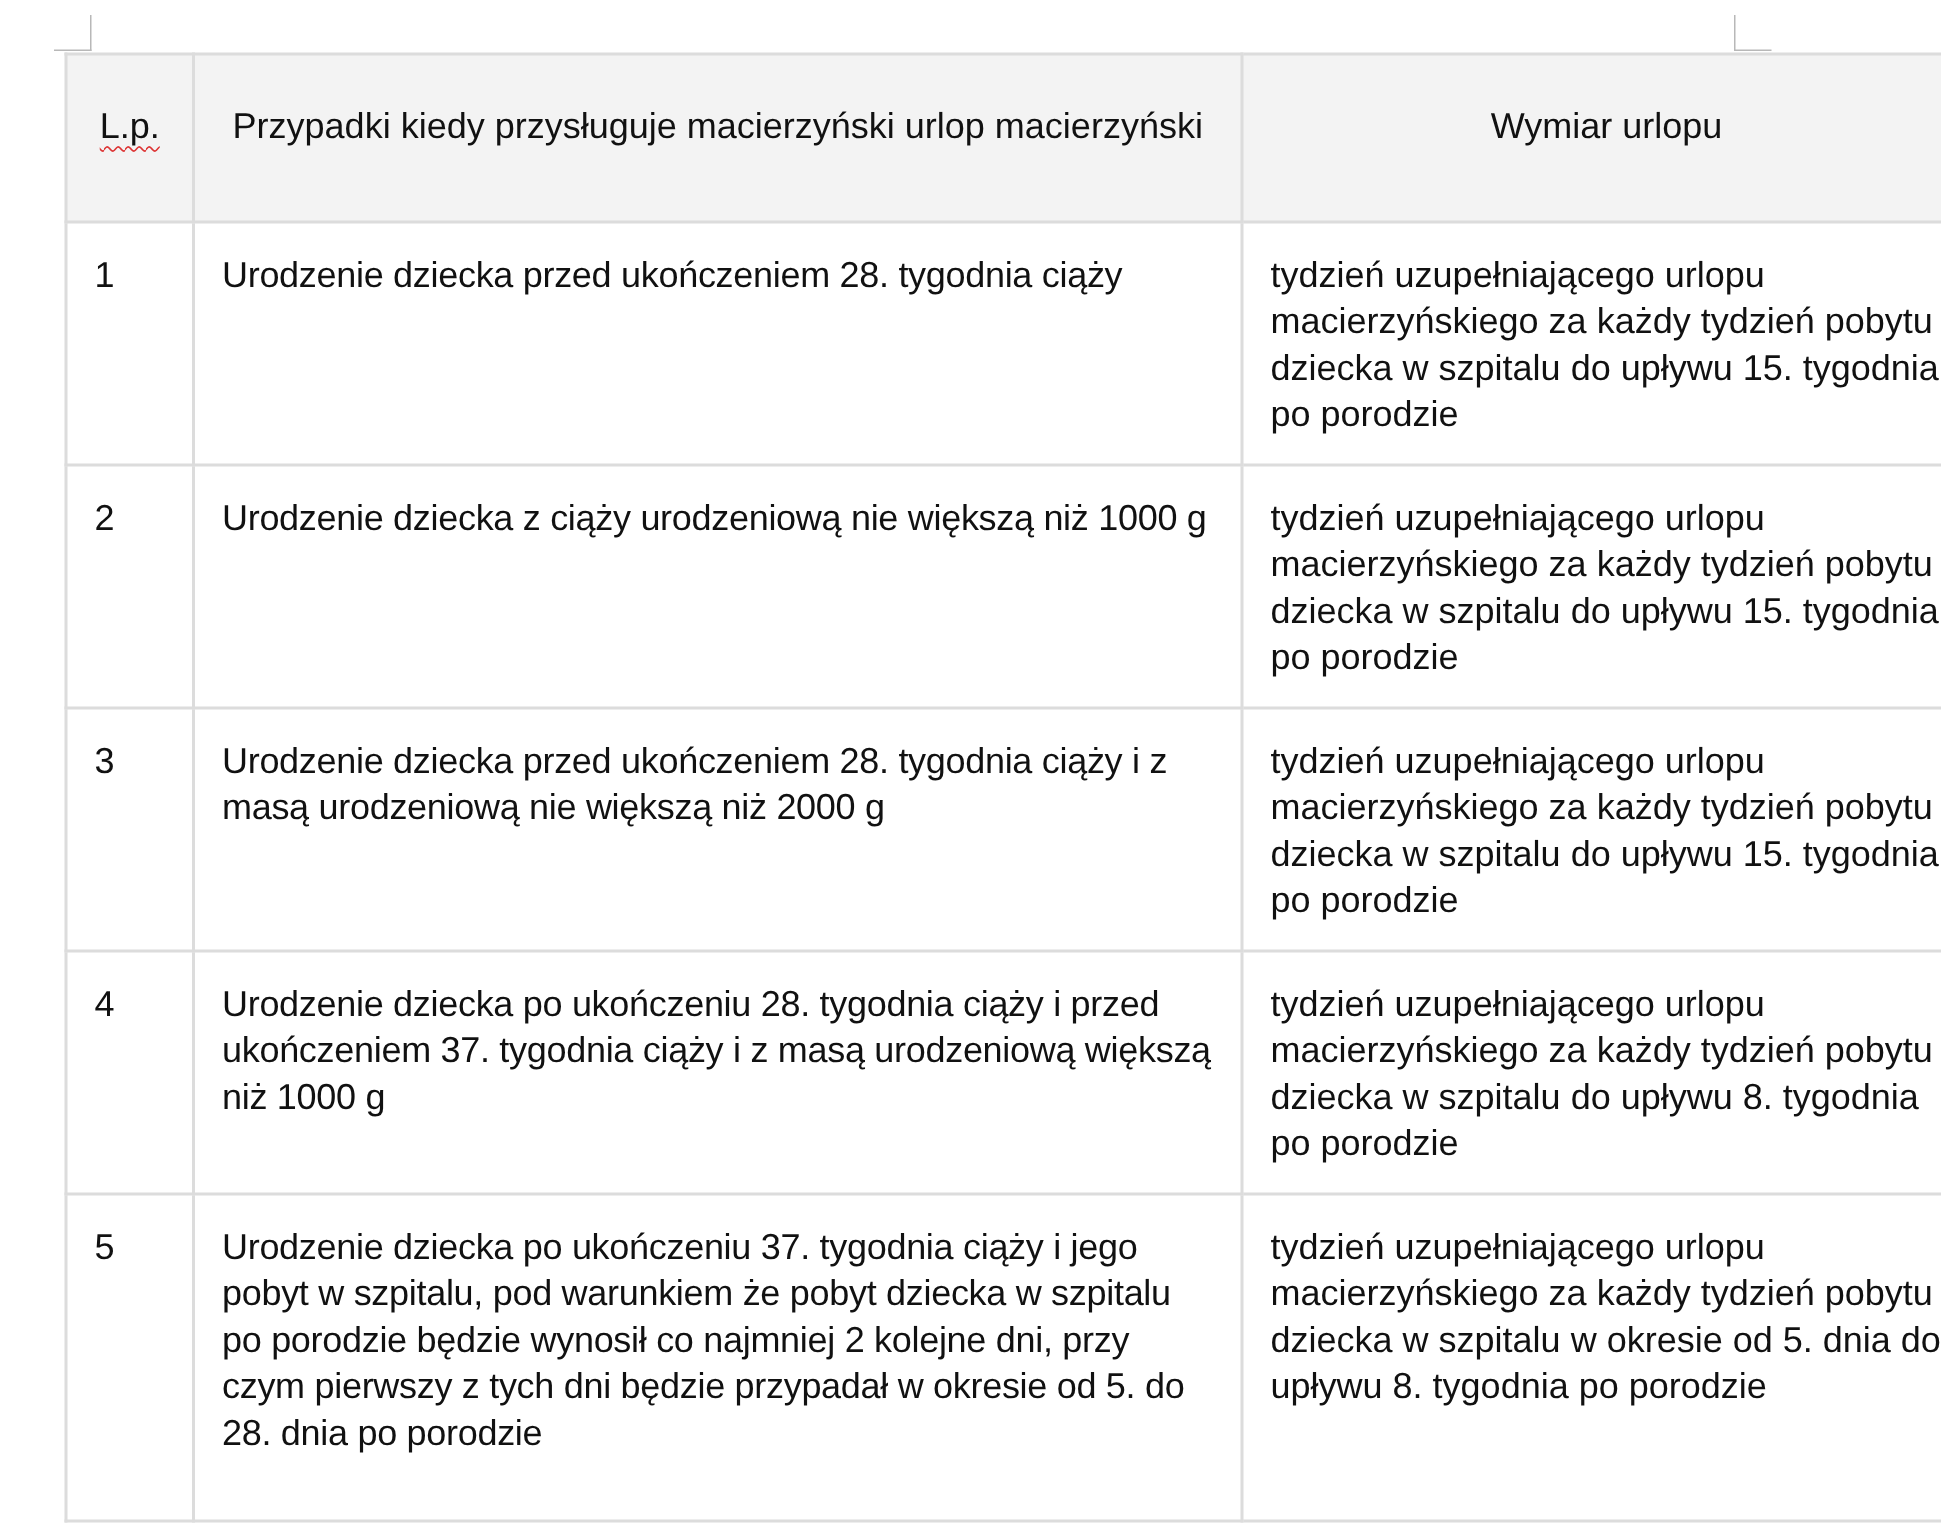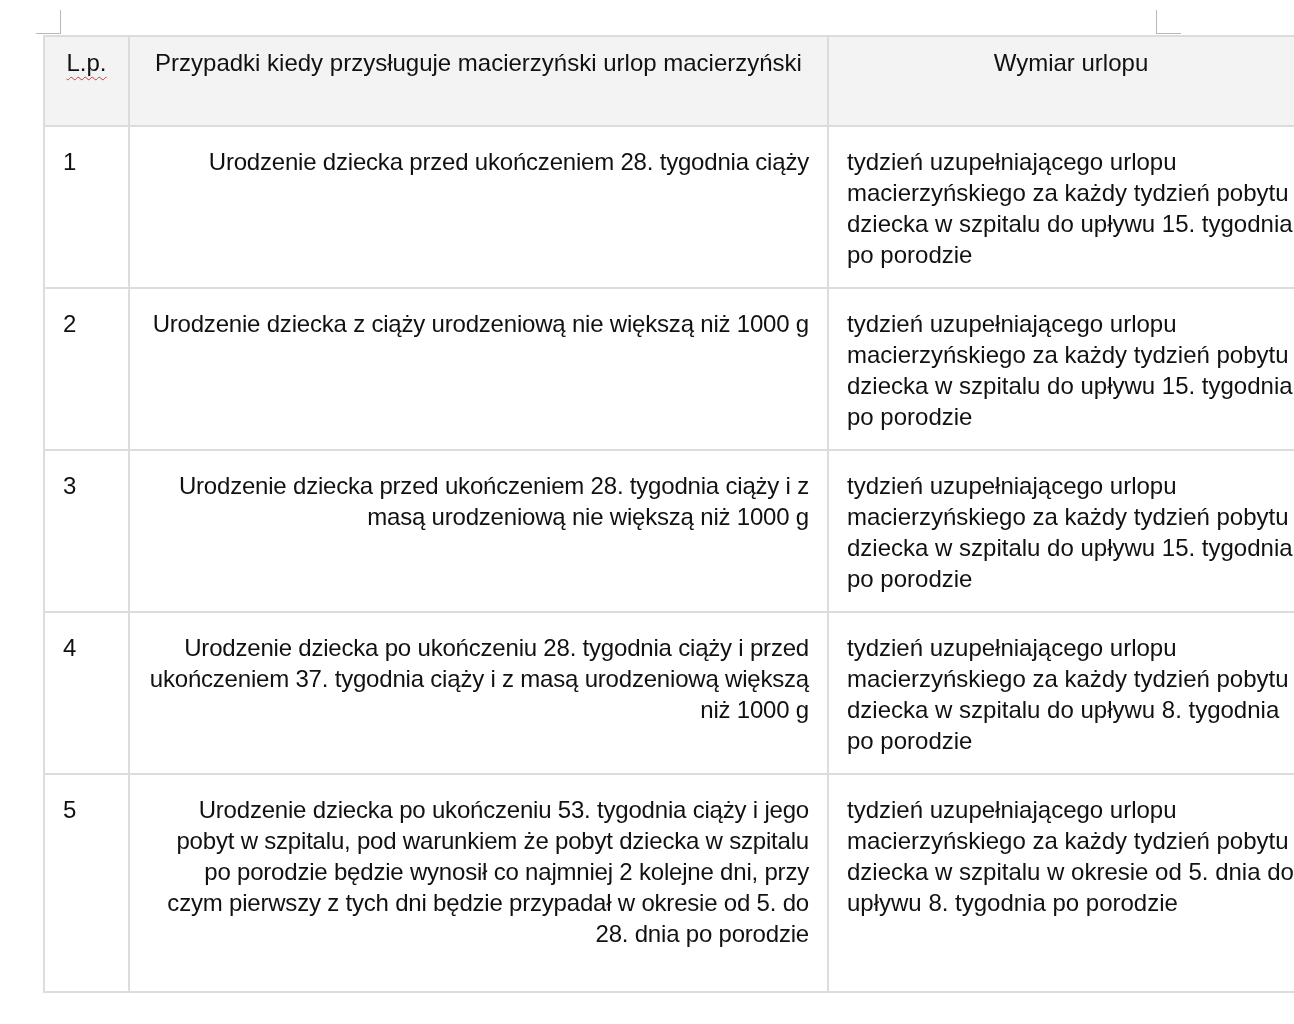--- a/index.html
+++ b/index.html
@@ -4,31 +4,31 @@
 <style>
   html, body { margin: 0; padding: 0; background: #ffffff; }
   body { width: 1294px; height: 1024px; position: relative; overflow: hidden; font-family: "Liberation Sans", sans-serif; color: #111; }
   .corner { position: absolute; background: #b8b8b8; }
   .c-left-v { left: 60px; top: 10px; width: 1px; height: 24px; }
   .c-left-h { left: 36px; top: 33px; width: 25px; height: 1px; }
   .c-right-v { left: 1156px; top: 10px; width: 1px; height: 24px; }
   .c-right-h { left: 1156px; top: 33px; width: 25px; height: 1px; }
   table.doc-table { position: absolute; left: 43px; top: 35px; border-collapse: collapse; table-layout: fixed; width: 1270px; }
   table.doc-table td, table.doc-table th { border: 2px solid #dcdcdc; vertical-align: top; font-size: 24px; line-height: 31px; font-weight: normal; }
-  table.doc-table th { background: #f3f3f3; text-align: center; padding: 10px 18px 20px 18px; height: 58px; }
+  table.doc-table th { background: #f3f3f3; text-align: center; padding: 32px 18px 20px 18px; height: 58px; }
   table.doc-table td { padding: 19px 18px 0 18px; }
   col.c1 { width: 85px; }
   col.c2 { width: 699px; }
   col.c3 { width: 486px; }
   td.num { padding-left: 18px; }
   tr.r { height: 162px; }
   tr.r5 { height: 218px; }
   .lp { text-decoration: underline wavy #d33; text-underline-offset: 5px; text-decoration-thickness: 1px; }
   th.c-lp { text-align: left; padding-left: 18px; }
-  .cond { letter-spacing: -0.2px; text-align: right; }
+  .cond { letter-spacing: -0.2px; }
 </style>
 </head>
 <body>
 
 <div class="corner c-left-v"></div>
 <div class="corner c-left-h"></div>
 <div class="corner c-right-v"></div>
 <div class="corner c-right-h"></div>
 
 <table class="doc-table">
@@ -50,27 +50,27 @@
       <td class="cond">Urodzenie dziecka przed ukończeniem 28. tygodnia ciąży</td>
       <td>tydzień uzupełniającego urlopu macierzyńskiego za każdy tydzień pobytu dziecka w szpitalu do upływu 15. tygodnia po porodzie</td>
     </tr>
     <tr class="r">
       <td class="num">2</td>
       <td class="cond">Urodzenie dziecka z ciąży urodzeniową nie większą niż 1000 g</td>
       <td>tydzień uzupełniającego urlopu macierzyńskiego za każdy tydzień pobytu dziecka w szpitalu do upływu 15. tygodnia po porodzie</td>
     </tr>
     <tr class="r">
       <td class="num">3</td>
-      <td class="cond">Urodzenie dziecka przed ukończeniem 28. tygodnia ciąży i z masą urodzeniową nie większą niż 1000 g</td>
+      <td class="cond">Urodzenie dziecka przed ukończeniem 28. tygodnia ciąży i z masą urodzeniową nie większą niż 2000 g</td>
       <td>tydzień uzupełniającego urlopu macierzyńskiego za każdy tydzień pobytu dziecka w szpitalu do upływu 15. tygodnia po porodzie</td>
     </tr>
     <tr class="r">
       <td class="num">4</td>
       <td class="cond">Urodzenie dziecka po ukończeniu 28. tygodnia ciąży i przed ukończeniem 37. tygodnia ciąży i z masą urodzeniową większą niż 1000 g</td>
       <td>tydzień uzupełniającego urlopu macierzyńskiego za każdy tydzień pobytu dziecka w szpitalu do upływu 8. tygodnia po porodzie</td>
     </tr>
     <tr class="r5">
       <td class="num">5</td>
-      <td class="cond">Urodzenie dziecka po ukończeniu 53. tygodnia ciąży i jego pobyt w szpitalu, pod warunkiem że pobyt dziecka w szpitalu po porodzie będzie wynosił co najmniej 2 kolejne dni, przy czym pierwszy z tych dni będzie przypadał w okresie od 5. do 28. dnia po porodzie</td>
+      <td class="cond">Urodzenie dziecka po ukończeniu 37. tygodnia ciąży i jego pobyt w szpitalu, pod warunkiem że pobyt dziecka w szpitalu po porodzie będzie wynosił co najmniej 2 kolejne dni, przy czym pierwszy z tych dni będzie przypadał w okresie od 5. do 28. dnia po porodzie</td>
       <td>tydzień uzupełniającego urlopu macierzyńskiego za każdy tydzień pobytu dziecka w szpitalu w okresie od 5. dnia do upływu 8. tygodnia po porodzie</td>
     </tr>
   </tbody>
 </table>
 
 </body></html>

